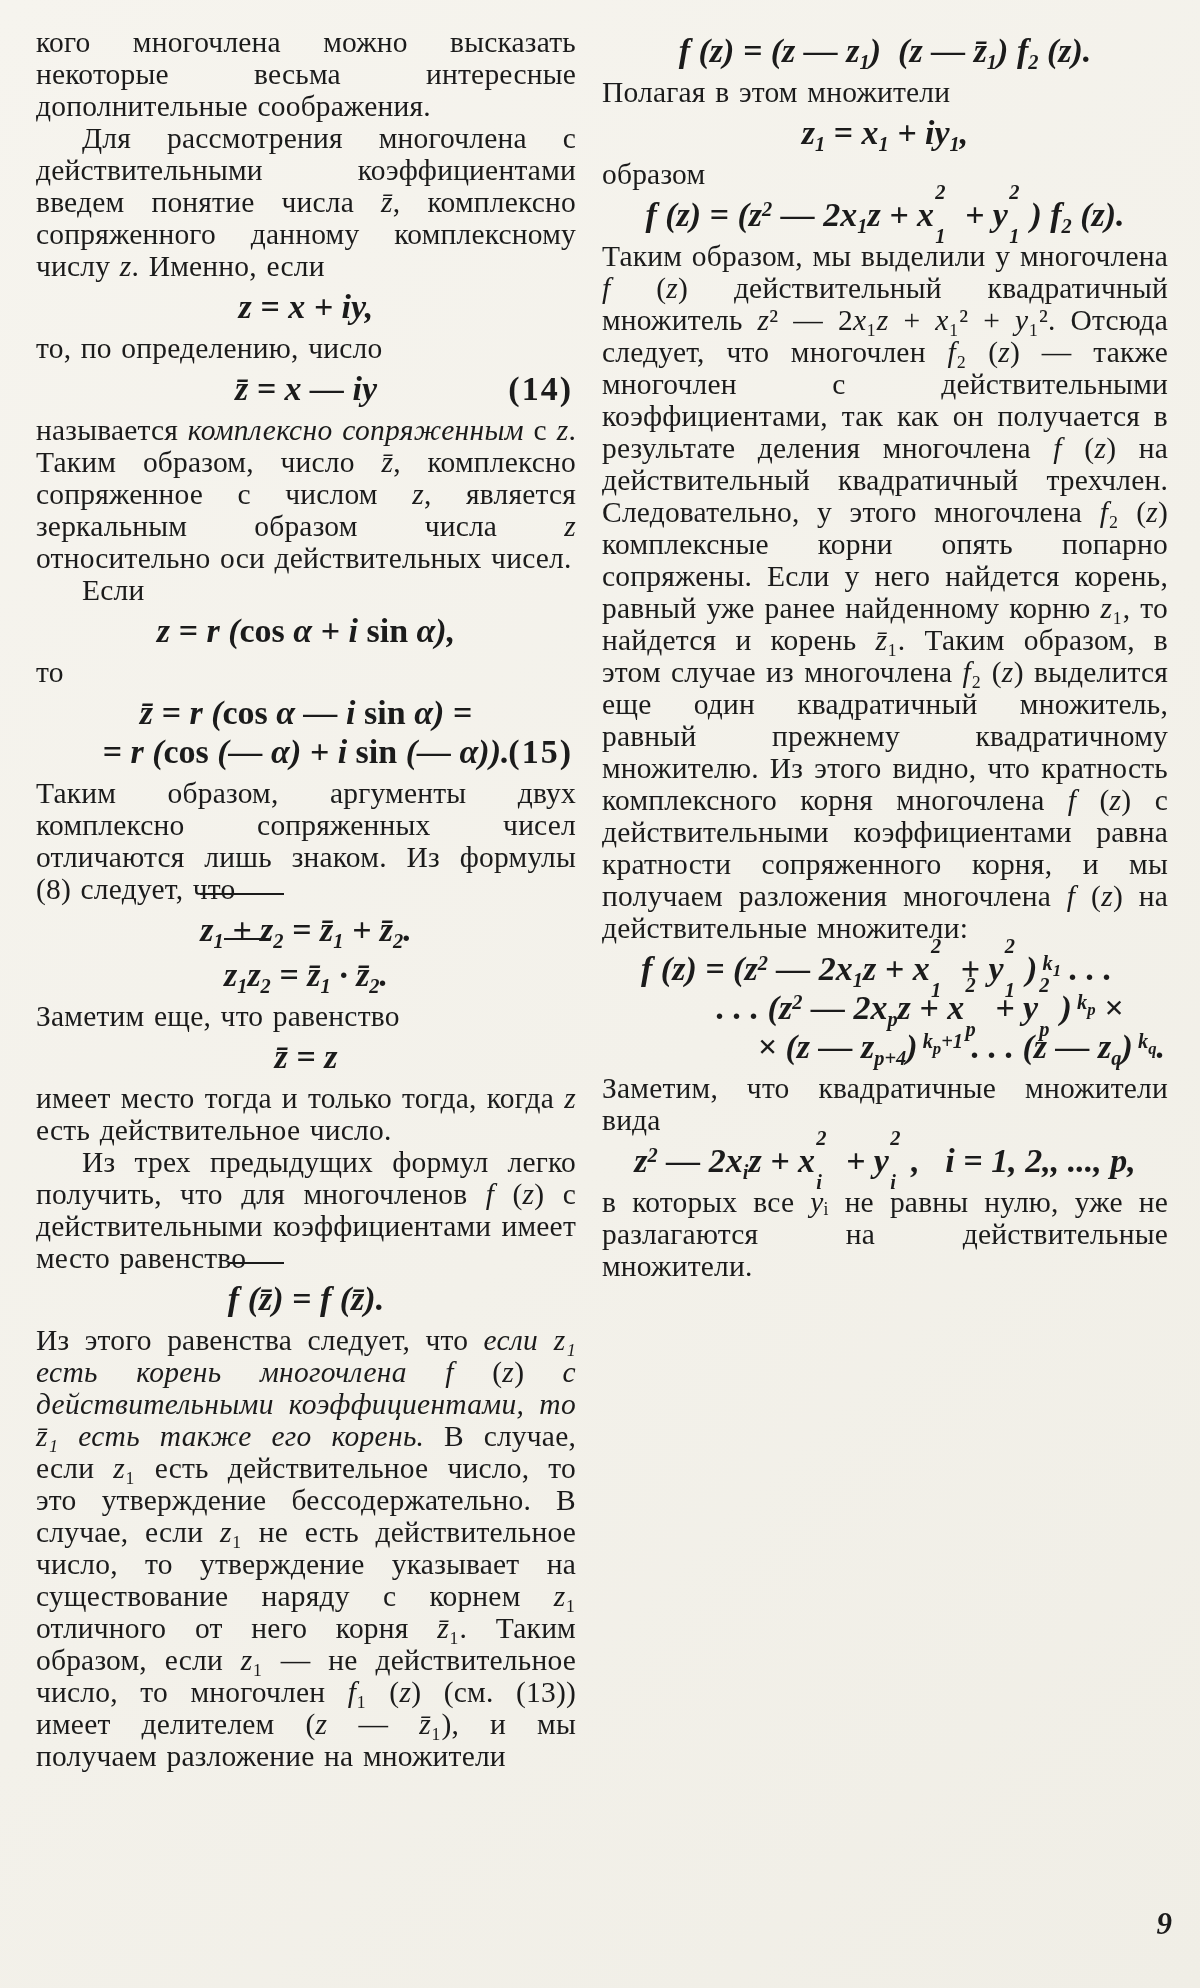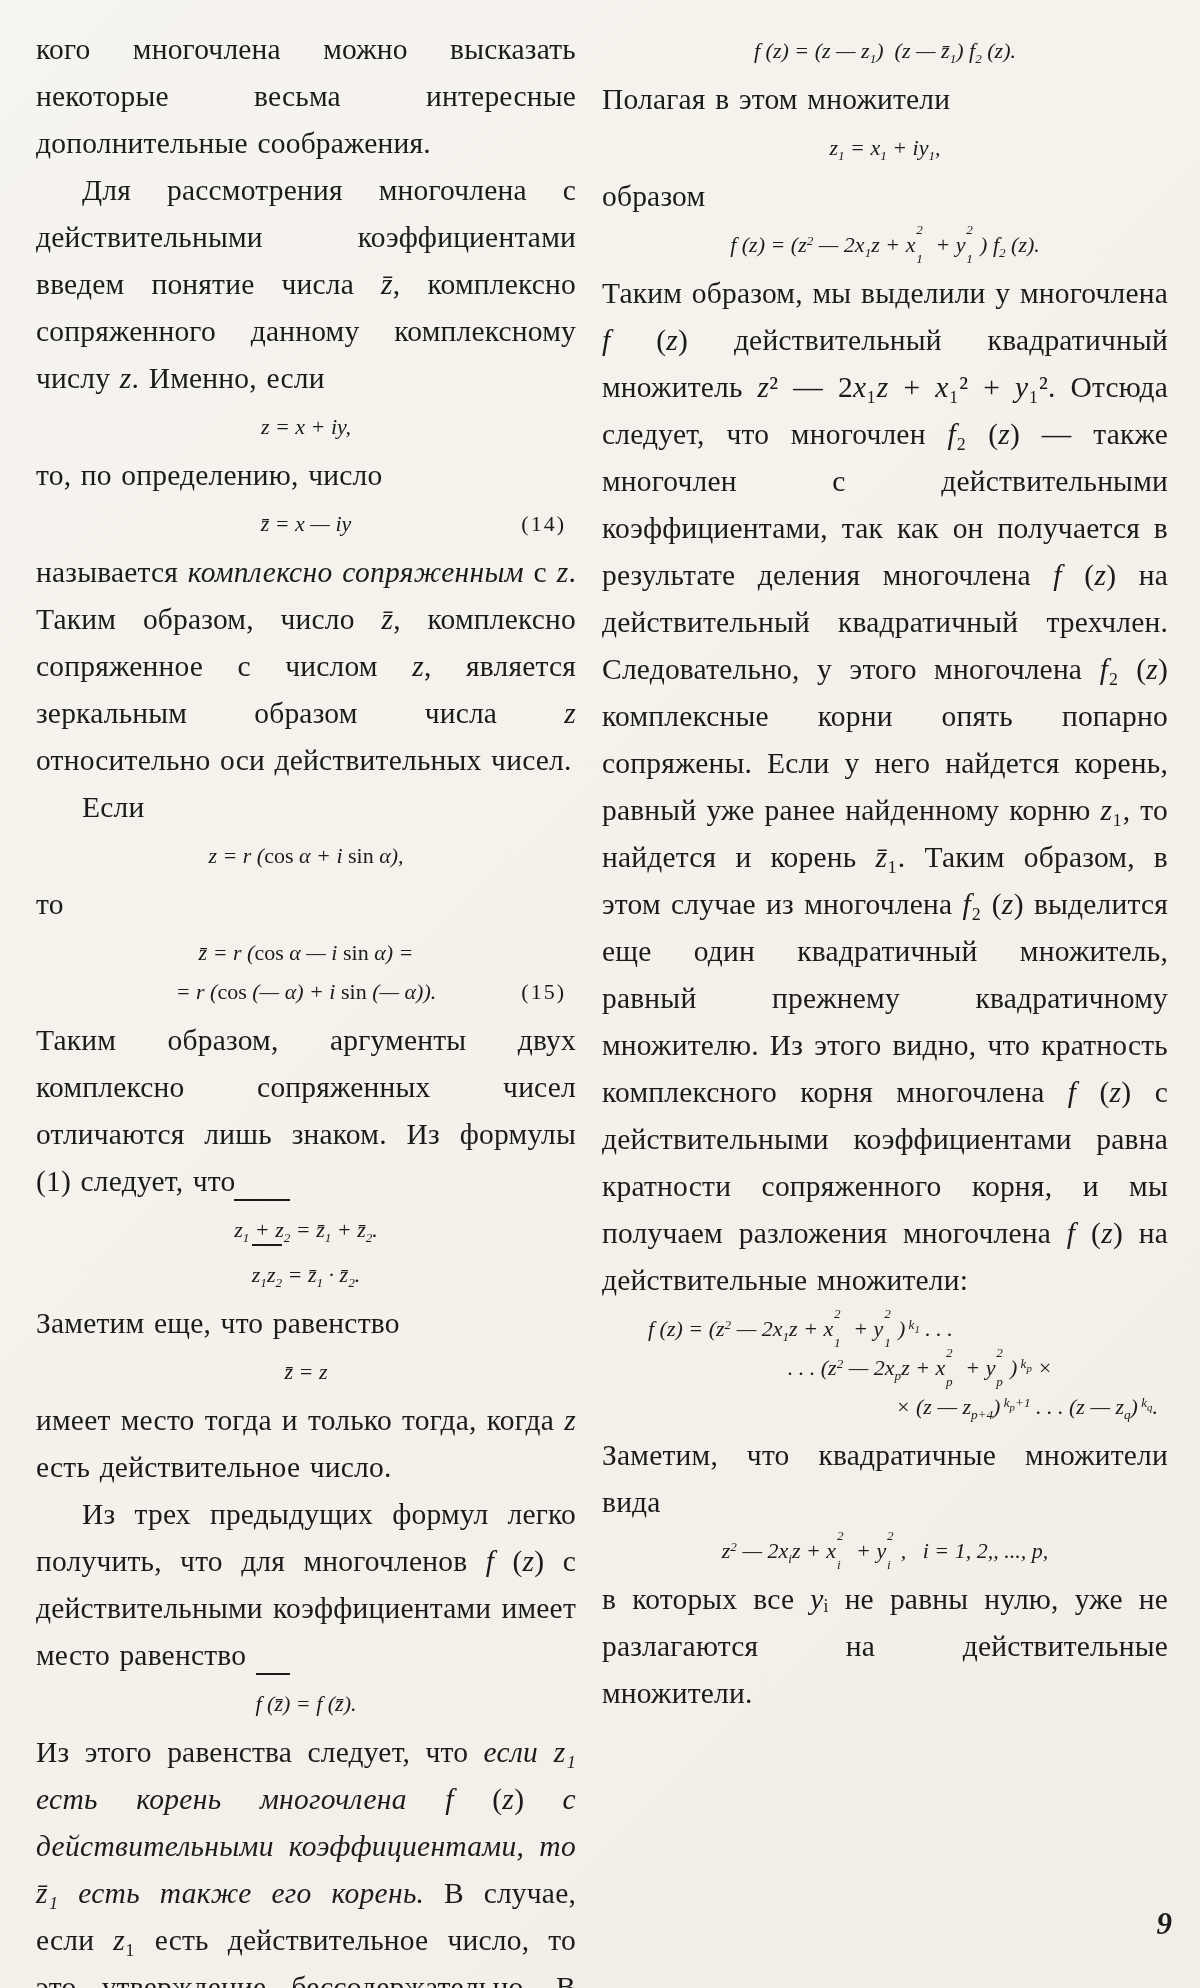--- a/index.html
+++ b/index.html
@@ -6,28 +6,28 @@
   .page{
     position:relative;width:1200px;height:1988px;margin:0 auto;
     background:linear-gradient(135deg,#f6f4ee 0%,#f3f1ea 55%,#f0eee6 100%);
     font-family:"Liberation Serif","DejaVu Serif",serif;
     color:#1b1b1b;overflow:hidden;
   }
   .col{position:absolute;top:26px;}
   #col-left{left:36px;width:540px;}
   #col-right{left:602px;width:566px;}
   .p{
-    font-size:29.5px;line-height:47px;text-align:justify;
+    font-size:29.5px;line-height:32px;text-align:justify;
     letter-spacing:.2px;word-spacing:2px;
   }
   .p.indent{text-indent:46px;}
   .p i{letter-spacing:.3px;}
   .formula{
-    position:relative;font-size:22px;line-height:37px;
-    font-style:italic;margin:5px 8px 6px;
+    position:relative;font-size:34px;line-height:37px;
+    font-style:italic;margin:5px 1px 6px;font-weight:bold;
   }
   .fline{position:relative;text-align:center;padding:1px 0;}
   .fline.left{text-align:left;padding-left:38px;}
   .fline.center2{text-align:center;padding-left:70px;}
   .fline.right{text-align:right;padding-right:2px;}
   .formula .rm{font-style:normal;}
   .eqnum{position:absolute;right:2px;top:1px;font-style:normal;letter-spacing:2px;}
   sub,sup{font-size:60%;line-height:0;}
   sub{vertical-align:-0.35em;}
   sup{vertical-align:0.5em;}
@@ -58,21 +58,21 @@
       <div class="p">называется <i>комплексно сопряженным</i> с <i>z</i>. Таким образом, число <i>z̄</i>, комплексно сопряженное с числом <i>z</i>, является зеркальным образом числа <i>z</i> относительно оси действительных чисел.</div>
       <div class="p indent">Если</div>
       <div class="formula">
         <div class="fline center">z = r (<span class="rm">cos</span> α + i <span class="rm">sin</span> α),</div>
       </div>
       <div class="p">то</div>
       <div class="formula">
         <div class="fline center">z̄ = r (<span class="rm">cos</span> α — i <span class="rm">sin</span> α) =</div>
         <div class="fline center">= r (<span class="rm">cos</span> (— α) + i <span class="rm">sin</span> (— α)).<span class="eqnum">(15)</span></div>
       </div>
-      <div class="p">Таким образом, аргументы двух комплексно сопряженных чисел отличаются лишь знаком. Из формулы (1) следует, что</div>
+      <div class="p">Таким образом, аргументы двух комплексно сопряженных чисел отличаются лишь знаком. Из формулы (8) следует, что</div>
       <div class="formula">
         <div class="fline center"><span class="ol">z<sub>1</sub> + z<sub>2</sub></span> = z̄<sub>1</sub> + z̄<sub>2</sub>.</div>
       </div>
       <div class="formula">
         <div class="fline center"><span class="ol">z<sub>1</sub>z<sub>2</sub></span> = z̄<sub>1</sub> · z̄<sub>2</sub>.</div>
       </div>
       <div class="p">Заметим еще, что равенство</div>
       <div class="formula">
         <div class="fline center">z̄ = z</div>
       </div>

